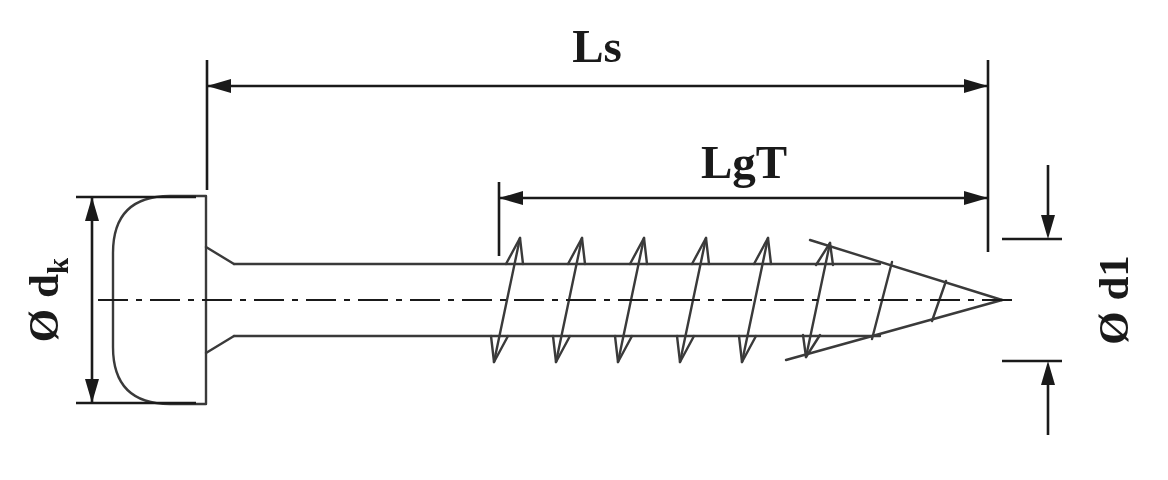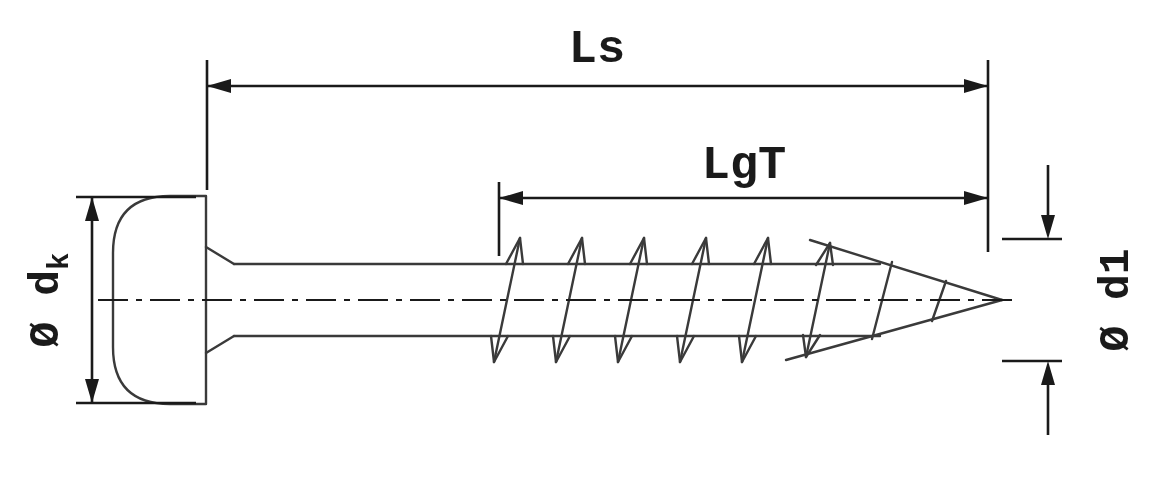--- a/index.html
+++ b/index.html
@@ -1,20 +1,20 @@
 <!DOCTYPE html>
 <html style="--line: #1a1a1a; --screw-outline: #3a3a3a; --background: #ffffff;"><head>
 <meta charset="utf-8">
 <style>
   html,body{margin:0;padding:0;background:#ffffff;}
   .canvas{
     position:relative;
     width:1168px;height:480px;
     background:var(--background,#ffffff);
-    font-family:Liberation Mono, monospace;
+    font-family:Liberation Serif, serif;
     overflow:hidden;
   }
   svg{display:block;}
   .screw-stroke{stroke:var(--screw-outline,#3a3a3a);stroke-width:2.4;fill:none;stroke-linecap:round;stroke-linejoin:round;}
   .screw-fill{fill:var(--background,#ffffff);stroke:var(--screw-outline,#3a3a3a);stroke-width:2.4;stroke-linejoin:round;}
   .centerline{stroke:var(--line,#1a1a1a);stroke-width:1.8;stroke-dasharray:30 8 6 8;fill:none;}
   .dim-line{stroke:var(--line,#1a1a1a);stroke-width:2.6;fill:none;stroke-linecap:butt;}
   .arrow{fill:var(--line,#1a1a1a);stroke:none;}
   .dim-text{fill:var(--line,#1a1a1a);font-weight:bold;font-size:47px;}
   .dim-text-side{font-size:43px;}

